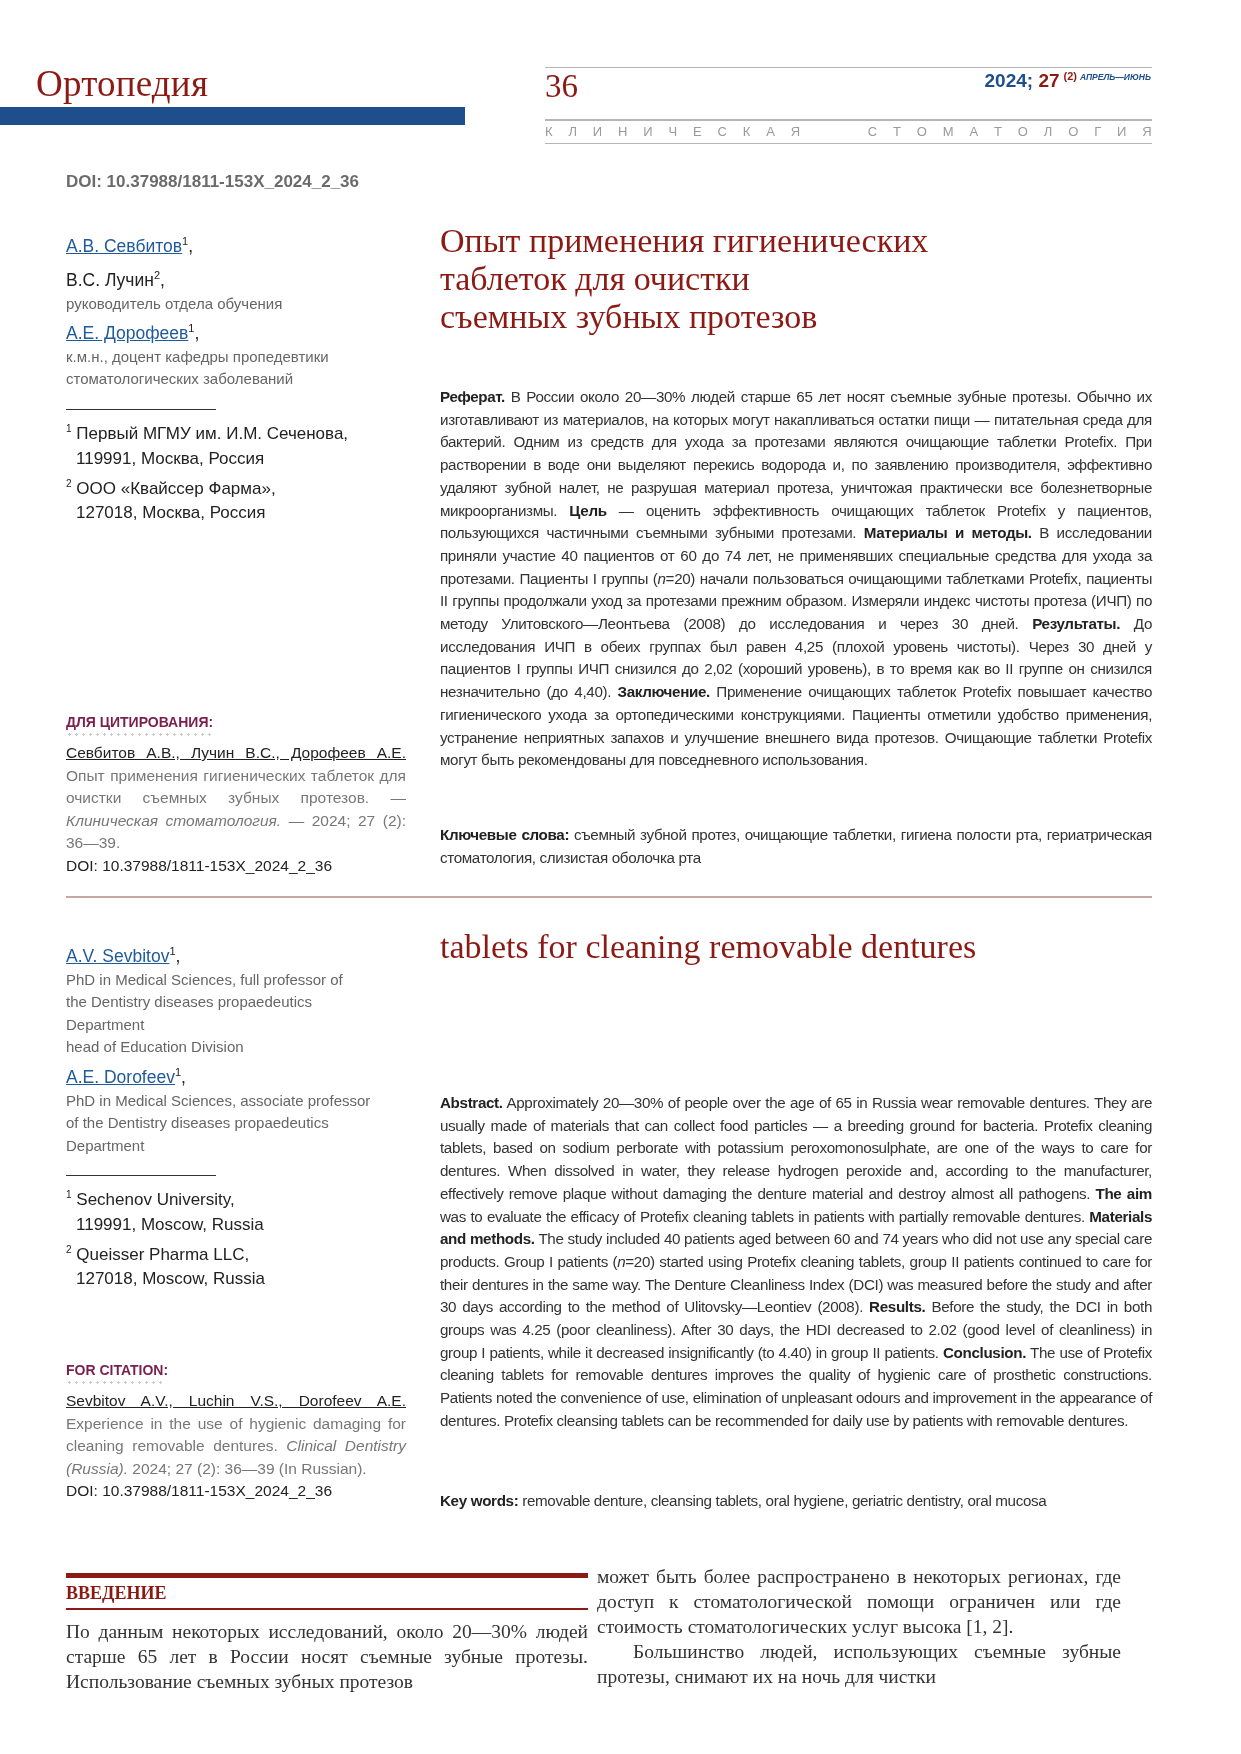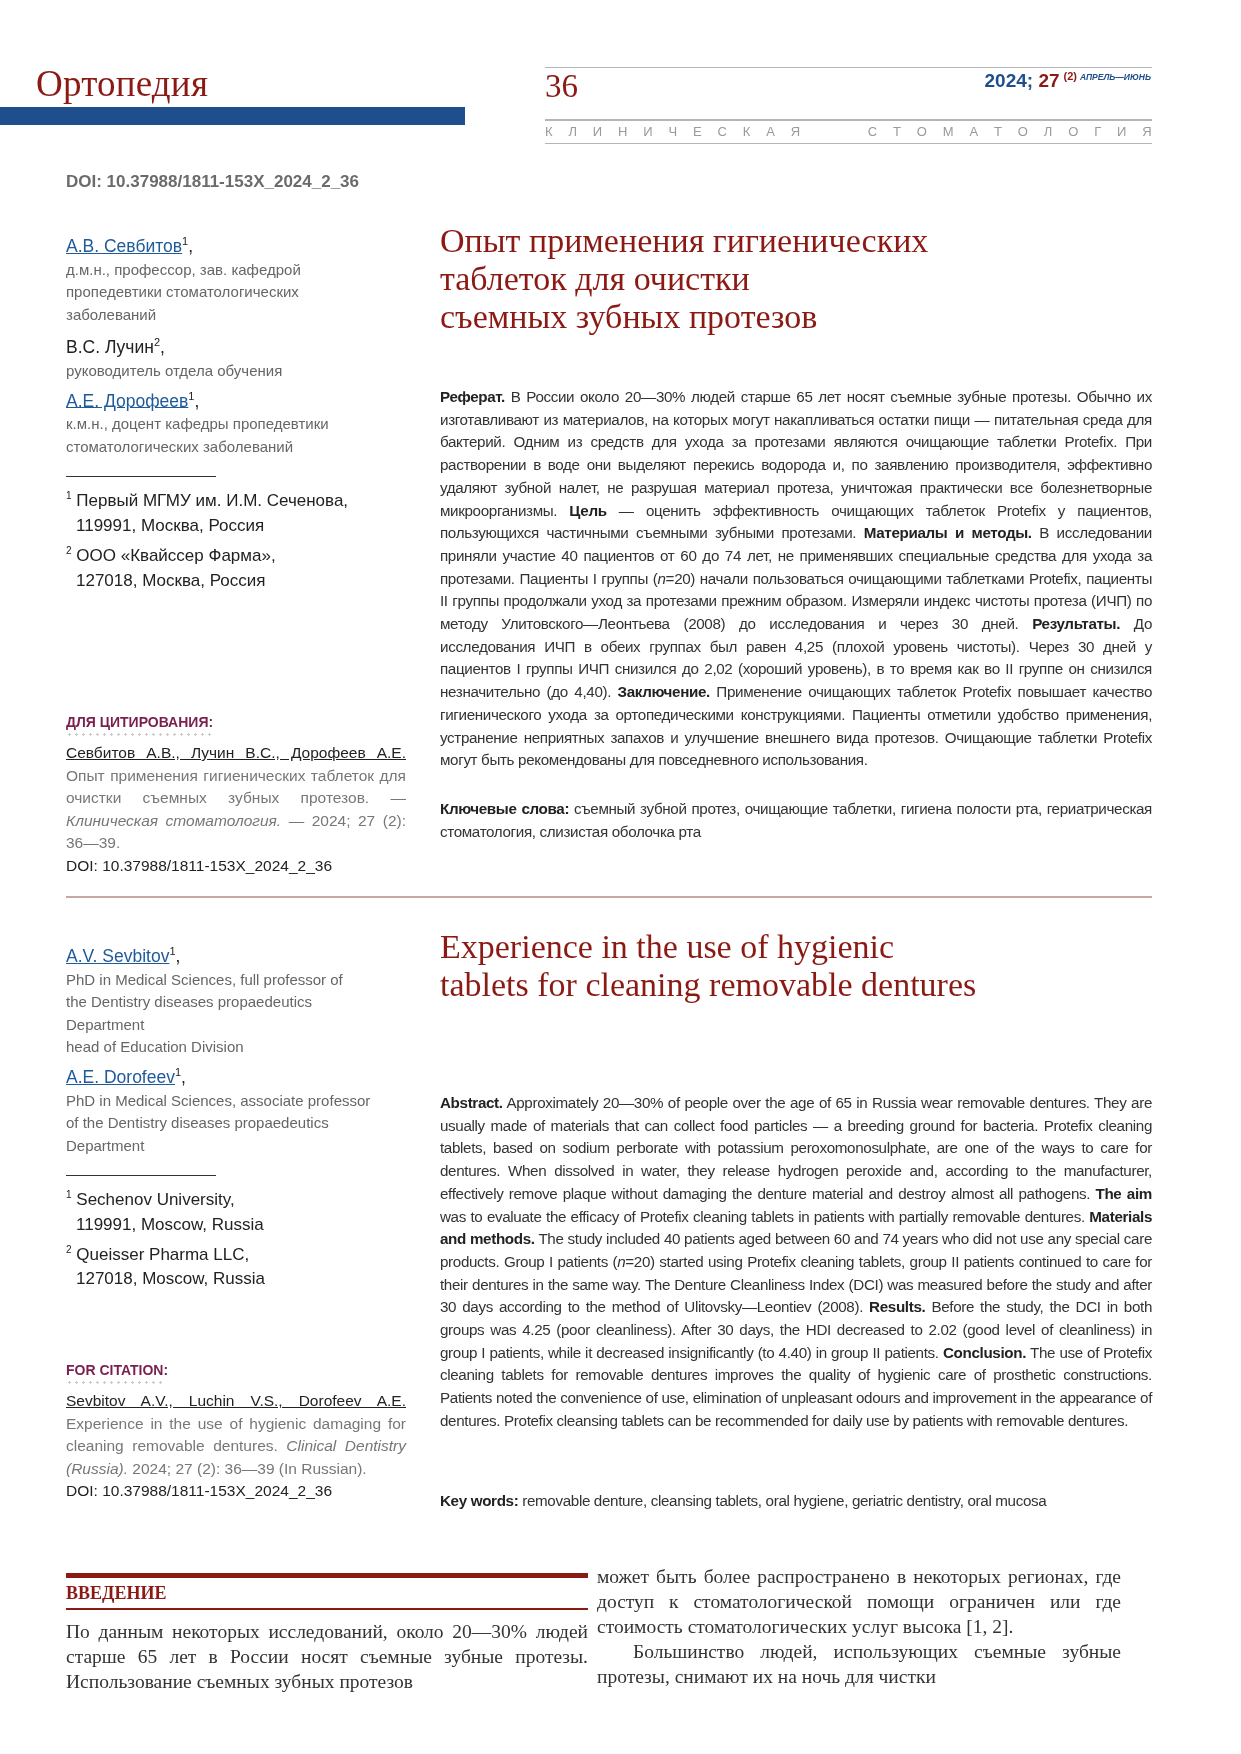--- a/index.html
+++ b/index.html
@@ -109,21 +109,20 @@
     <span>Г</span>
     <span>И</span>
     <span>Я</span>
   </div>
 <div class="abs hdr-line-bot"></div>
 
 <div class="abs doi-top">DOI: 10.37988/1811-153X_2024_2_36</div>
 
 <div class="abs authors" style="top: 228px;">
   <div class="author-name"><a>А.В. Севбитов</a><sup>1</sup>,</div>
-  <div class="author-desc" style="width:260px">д.м.н., профессор, зав. кафедрой пропедевтики стоматологических заболеваний</div>
   <div class="author-name" style="margin-top:3px"><span>В.С. Лучин</span><sup>2</sup>,</div>
   <div class="author-desc">руководитель отдела обучения</div>
   <div class="author-name"><a>А.Е. Дорофеев</a><sup>1</sup>,</div>
   <div class="author-desc" style="width:290px">к.м.н., доцент кафедры пропедевтики стоматологических заболеваний</div>
   <div class="aff-rule"></div>
   <div class="aff" style="width:290px"><sup>1</sup> <span>Первый МГМУ им. И.М. Сеченова, 119991, Москва, Россия</span></div>
   <div class="aff" style="width:230px"><sup>2</sup> <span>ООО «Квайссер Фарма», 127018, Москва, Россия</span></div>
 </div>
 
 <div class="abs" style="left:66px; top:714px; width:340px;">
@@ -133,21 +132,21 @@
 </div>
 
 <div class="abs title" style="left:440px; top:222px; width:700px;">
   <div>Опыт применения гигиенических</div>
   <div>таблеток для очистки</div>
   <div>съемных зубных протезов</div>
 </div>
 
 <div class="abs abstract" style="top: 386px;"><b>Реферат.</b><span> В России около 20—30% людей старше 65 лет носят съемные зубные протезы. Обычно их изготавливают из материалов, на которых могут накапливаться остатки пищи — питательная среда для бактерий. Одним из средств для ухода за протезами являются очищающие таблетки Protefix. При растворении в воде они выделяют перекись водорода и, по заявлению производителя, эффективно удаляют зубной налет, не разрушая материал протеза, уничтожая практически все болезнетворные микроорганизмы. </span><b>Цель</b><span> — оценить эффективность очищающих таблеток Protefix у пациентов, пользующихся частичными съемными зубными протезами. </span><b>Материалы и методы.</b><span> В исследовании приняли участие 40 пациентов от 60 до 74 лет, не применявших специальные средства для ухода за протезами. Пациенты I группы (</span><i>n</i><span>=20) начали пользоваться очищающими таблетками Protefix, пациенты II группы продолжали уход за протезами прежним образом. Измеряли индекс чистоты протеза (ИЧП) по методу Улитовского—Леонтьева (2008) до исследования и через 30 дней. </span><b>Результаты.</b><span> До исследования ИЧП в обеих группах был равен 4,25 (плохой уровень чистоты). Через 30 дней у пациентов I группы ИЧП снизился до 2,02 (хороший уровень), в то время как во II группе он снизился незначительно (до 4,40). </span><b>Заключение.</b><span> Применение очищающих таблеток Protefix повышает качество гигиенического ухода за ортопедическими конструкциями. Пациенты отметили удобство применения, устранение неприятных запахов и улучшение внешнего вида протезов. Очищающие таблетки Protefix могут быть рекомендованы для повседневного использования.</span></div>
 
-<div class="abs keywords" style="top: 798px;"><b>Ключевые слова:</b><span> съемный зубной протез, очищающие таблетки, гигиена полости рта, гериатрическая стоматология, слизистая оболочка рта</span></div>
+<div class="abs keywords" style="top: 824px;"><b>Ключевые слова:</b><span> съемный зубной протез, очищающие таблетки, гигиена полости рта, гериатрическая стоматология, слизистая оболочка рта</span></div>
 
 <div class="abs divider"></div>
 
 <div class="abs authors" style="top: 938px;">
   <div class="author-name"><a>A.V. Sevbitov</a><sup>1</sup>,</div>
   <div class="author-desc" style="width:295px">PhD in Medical Sciences, full professor of the Dentistry diseases propaedeutics Department</div>
   <div class="author-desc">head of Education Division</div>
   <div class="author-name"><a>A.E. Dorofeev</a><sup>1</sup>,</div>
   <div class="author-desc" style="width:320px">PhD in Medical Sciences, associate professor of the Dentistry diseases propaedeutics Department</div>
   <div class="aff-rule"></div>
@@ -155,21 +154,20 @@
   <div class="aff" style="width:210px"><sup>2</sup> <span>Queisser Pharma LLC, 127018, Moscow, Russia</span></div>
 </div>
 
 <div class="abs" style="left:66px; top:1362px; width:340px;">
   <div class="cite-label">FOR CITATION:</div>
   <div class="cite-dots" style="width:100px"></div>
   <div class="cite-text"><span class="names">Sevbitov A.V., Luchin V.S., Dorofeev A.E.</span><span> Experience in the use of hygienic damaging for cleaning removable dentures. </span><i>Clinical Dentistry (Russia).</i><span> 2024; 27 (2): 36—39 (In Russian).</span><br><span class="doi">DOI: 10.37988/1811-153X_2024_2_36</span></div>
 </div>
 
 <div class="abs title" style="left:440px; top:928px; width:712px;">
-  <div>Experience in the use of hygienic</div>
   <div>tablets for cleaning removable dentures</div>
 </div>
 
 <div class="abs abstract" style="top: 1092px;"><b>Abstract.</b><span> Approximately 20—30% of people over the age of 65 in Russia wear removable dentures. They are usually made of materials that can collect food particles — a breeding ground for bacteria. Protefix cleaning tablets, based on sodium perborate with potassium peroxomonosulphate, are one of the ways to care for dentures. When dissolved in water, they release hydrogen peroxide and, according to the manufacturer, effectively remove plaque without damaging the denture material and destroy almost all pathogens. </span><b>The aim</b><span> was to evaluate the efficacy of Protefix cleaning tablets in patients with partially removable dentures. </span><b>Materials and methods.</b><span> The study included 40 patients aged between 60 and 74 years who did not use any special care products. Group I patients (</span><i>n</i><span>=20) started using Protefix cleaning tablets, group II patients continued to care for their dentures in the same way. The Denture Cleanliness Index (DCI) was measured before the study and after 30 days according to the method of Ulitovsky—Leontiev (2008). </span><b>Results.</b><span> Before the study, the DCI in both groups was 4.25 (poor cleanliness). After 30 days, the HDI decreased to 2.02 (good level of cleanliness) in group I patients, while it decreased insignificantly (to 4.40) in group II patients. </span><b>Conclusion.</b><span> The use of Protefix cleaning tablets for removable dentures improves the quality of hygienic care of prosthetic constructions. Patients noted the convenience of use, elimination of unpleasant odours and improvement in the appearance of dentures. Protefix cleansing tablets can be recommended for daily use by patients with removable dentures.</span></div>
 
 <div class="abs keywords" style="top: 1490px;"><b>Key words:</b><span> removable denture, cleansing tablets, oral hygiene, geriatric dentistry, oral mucosa</span></div>
 
 <div class="abs intro-bar"></div>
 <div class="abs intro-head">ВВЕДЕНИЕ</div>
 <div class="abs intro-rule"></div>

